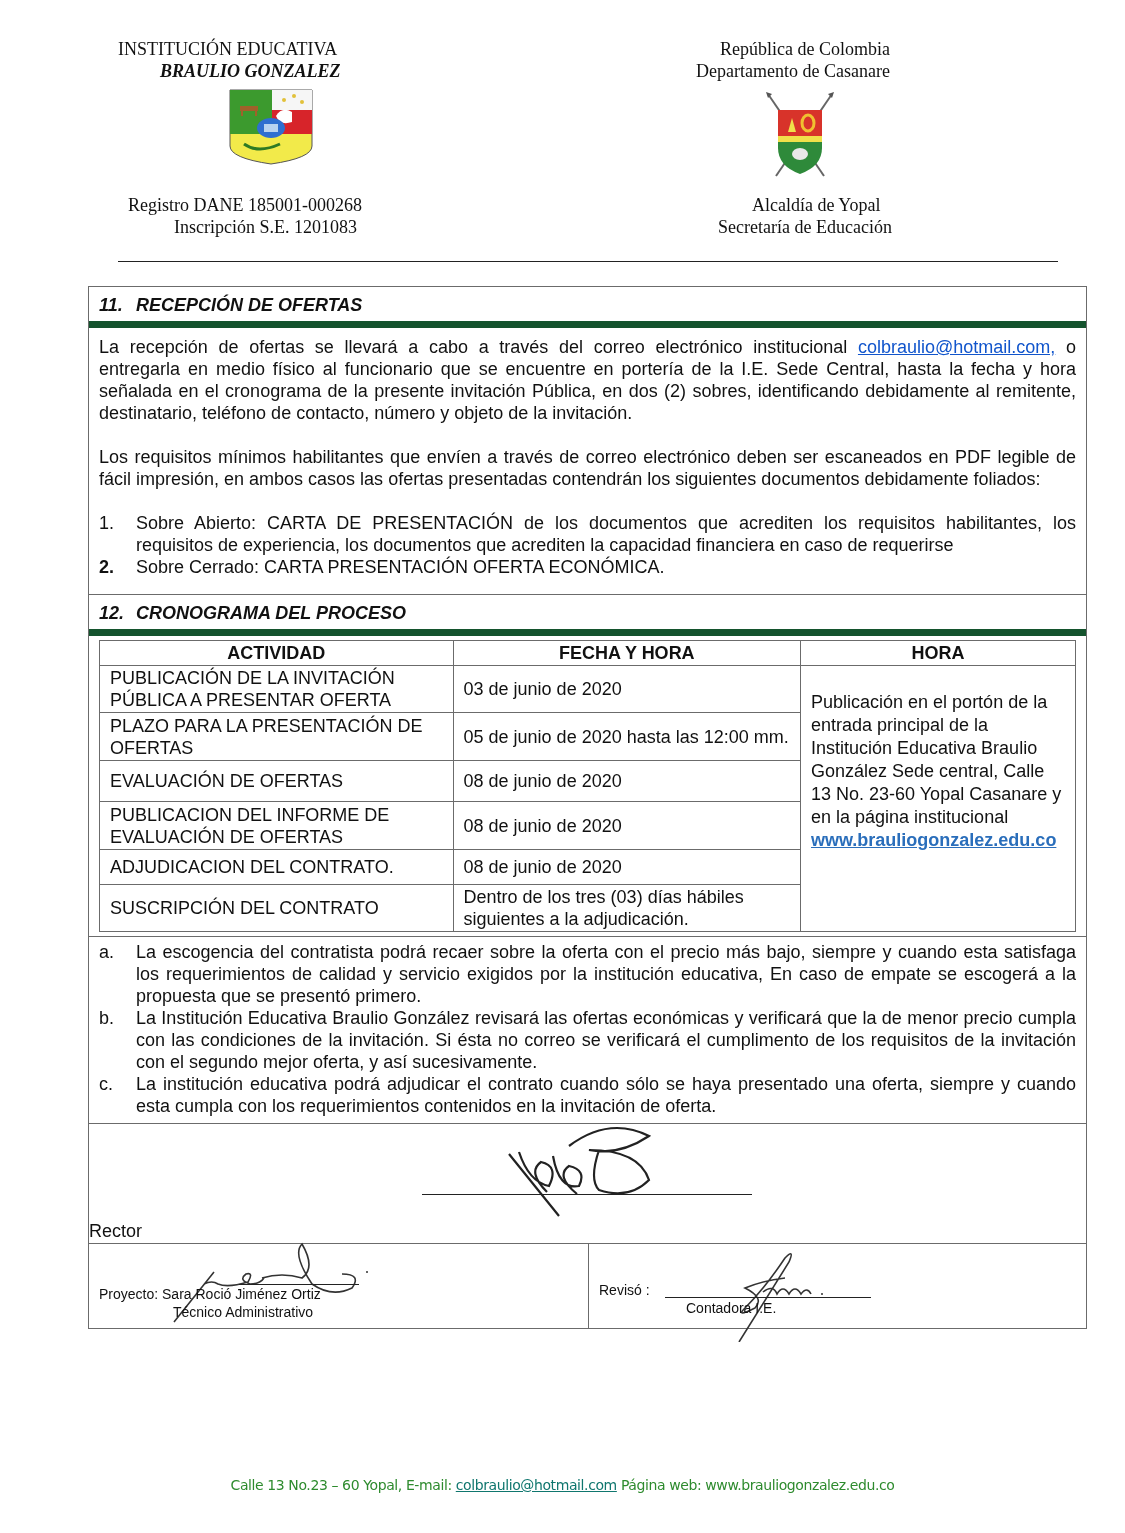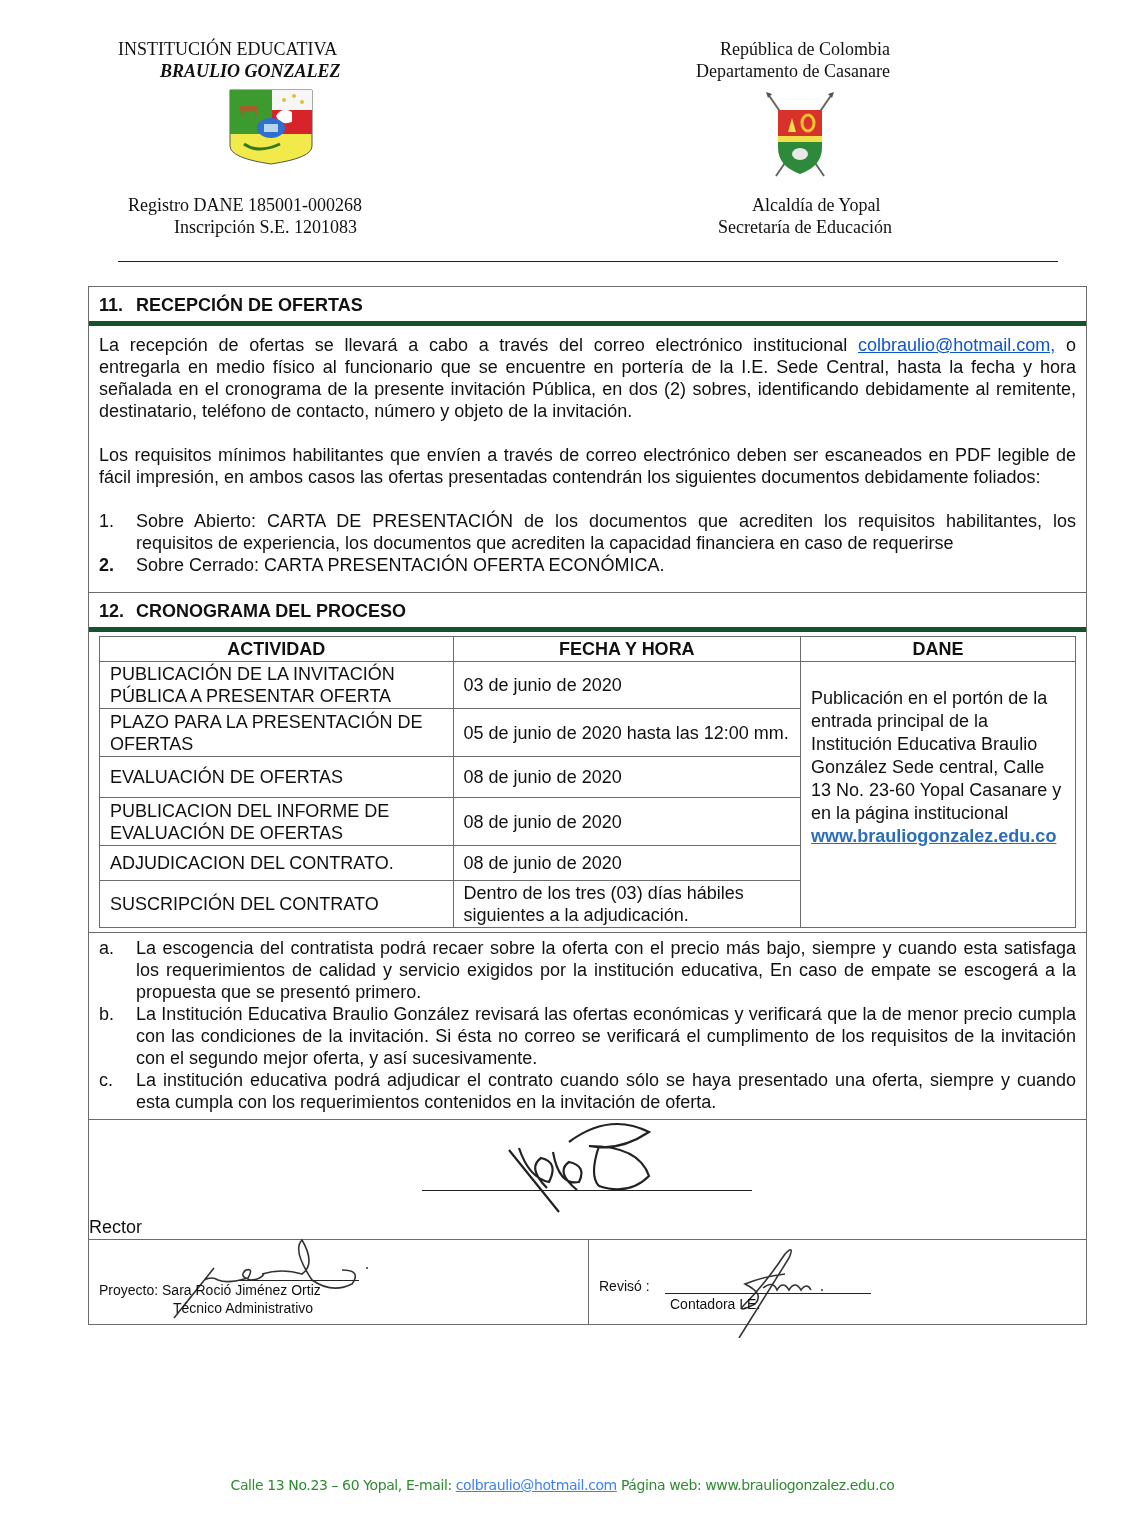--- a/index.html
+++ b/index.html
@@ -21,21 +21,21 @@
   .hdr-right .r3 { position: absolute; left: 62px; top: 156px; white-space: nowrap; }
   .hdr-right .r4 { position: absolute; left: 28px; top: 178px; white-space: nowrap; }
 
   .logo-left { position: absolute; left: 228px; top: 88px; width: 86px; height: 78px; }
   .logo-right { position: absolute; left: 762px; top: 90px; width: 76px; height: 90px; }
 
   .hdr-rule { position: absolute; left: 118px; top: 261px; width: 940px; height: 1px; background: #222; }
 
   
   .frame { position: absolute; left: 88px; top: 286px; width: 999px; border: 1px solid #6b6b6b; }
-  .sec-title { font-weight: bold; font-size: 18px; line-height: 20px; padding: 8px 10px 6px 10px; border-bottom: 5px solid #14532d; }
+  .sec-title { font-weight: bold; font-size: 18px; line-height: 20px; padding: 8px 10px 6px 10px; border-bottom: 7px solid #14532d; font-style: italic; }
   .sec-title .num { display: inline-block; width: 37px; }
   .sec-body { padding: 0 10px; font-size: 18px; line-height: 22px; text-align: justify; }
   .para { margin-top: 8px; }
   .para + .para { margin-top: 22px; }
   a.link { color: #1155cc; text-decoration: underline; }
 
   .olist { margin-top: 22px; padding-bottom: 16px; }
   .olist .item { display: flex; }
   .olist .idx { width: 37px; flex: 0 0 37px; }
   .olist .idx.bold { font-weight: bold; }
@@ -69,27 +69,27 @@
   .sig-scribble { position: absolute; left: 410px; top: 2px; width: 160px; height: 100px; }
 
   .sig-bottom { display: flex; border-top: 1px solid #6b6b6b; height: 85px; }
   .sig-cell { position: relative; flex: 0 0 499px; }
   .sig-cell + .sig-cell { border-left: 1px solid #6b6b6b; flex: 1; }
   .proy-line { position: absolute; left: 155px; top: 40px; width: 115px; height: 1px; background: #222; }
   .proy-label { position: absolute; left: 10px; top: 42px; font-size: 14px; line-height: 17px; white-space: nowrap; }
   .proy-role { position: absolute; left: 84px; top: 60px; font-size: 14px; line-height: 17px; white-space: nowrap; }
   .rev-label { position: absolute; left: 10px; top: 38px; font-size: 14px; line-height: 17px; white-space: nowrap; }
   .rev-line { position: absolute; left: 76px; top: 53px; width: 206px; height: 1px; background: #222; }
-  .rev-role { position: absolute; left: 81px; top: 56px; font-size: 14px; line-height: 17px; white-space: nowrap; }
+  .rev-role { position: absolute; left: 97px; top: 56px; font-size: 14px; line-height: 17px; white-space: nowrap; }
   .scr-proy { position: absolute; left: 55px; top: -2px; width: 240px; height: 90px; }
   .scr-rev { position: absolute; left: 110px; top: -2px; width: 130px; height: 100px; }
 
   
   .footer { position: absolute; left: 0; width: 1125px; top: 1476px; text-align: center; font-size: 14px; line-height: 18px; color: #2e8b2e; font-family: "DejaVu Sans", sans-serif; letter-spacing: -0.4px; }
-  .footer a { color: #3b82f6; text-decoration: underline; }
+  .footer a { color: #0f766e; text-decoration: underline; }
 </style>
 </head>
 <body>
 
 <div class="hdr-left serif">
   <div class="l1">INSTITUCIÓN EDUCATIVA</div>
   <div class="l2">BRAULIO GONZALEZ</div>
   <div class="l3">Registro DANE 185001-000268</div>
   <div class="l4">Inscripción   S.E.  1201083</div>
 </div>
@@ -163,21 +163,21 @@
     <table class="crono">
       <colgroup>
           <col class="col1">
           <col class="col2">
           <col class="col3">
         </colgroup>
       <thead>
         <tr>
           <th>ACTIVIDAD</th>
           <th>FECHA Y HORA</th>
-          <th>DANE</th>
+          <th>HORA</th>
         </tr>
       </thead>
       <tbody>
         <tr style="height:47px;">
           <td>PUBLICACIÓN DE LA INVITACIÓN PÚBLICA A PRESENTAR OFERTA</td>
           <td>03 de junio de 2020</td>
           <td class="lugar" rowspan="6"><span>Publicación en el portón de la entrada principal de la Institución Educativa Braulio González Sede central, Calle 13 No. 23-60 Yopal Casanare y en la página institucional </span><a class="lugar-link">www.brauliogonzalez.edu.co</a></td>
         </tr>
         <tr style="height:48px;">
           <td>PLAZO PARA LA PRESENTACIÓN DE OFERTAS</td>

